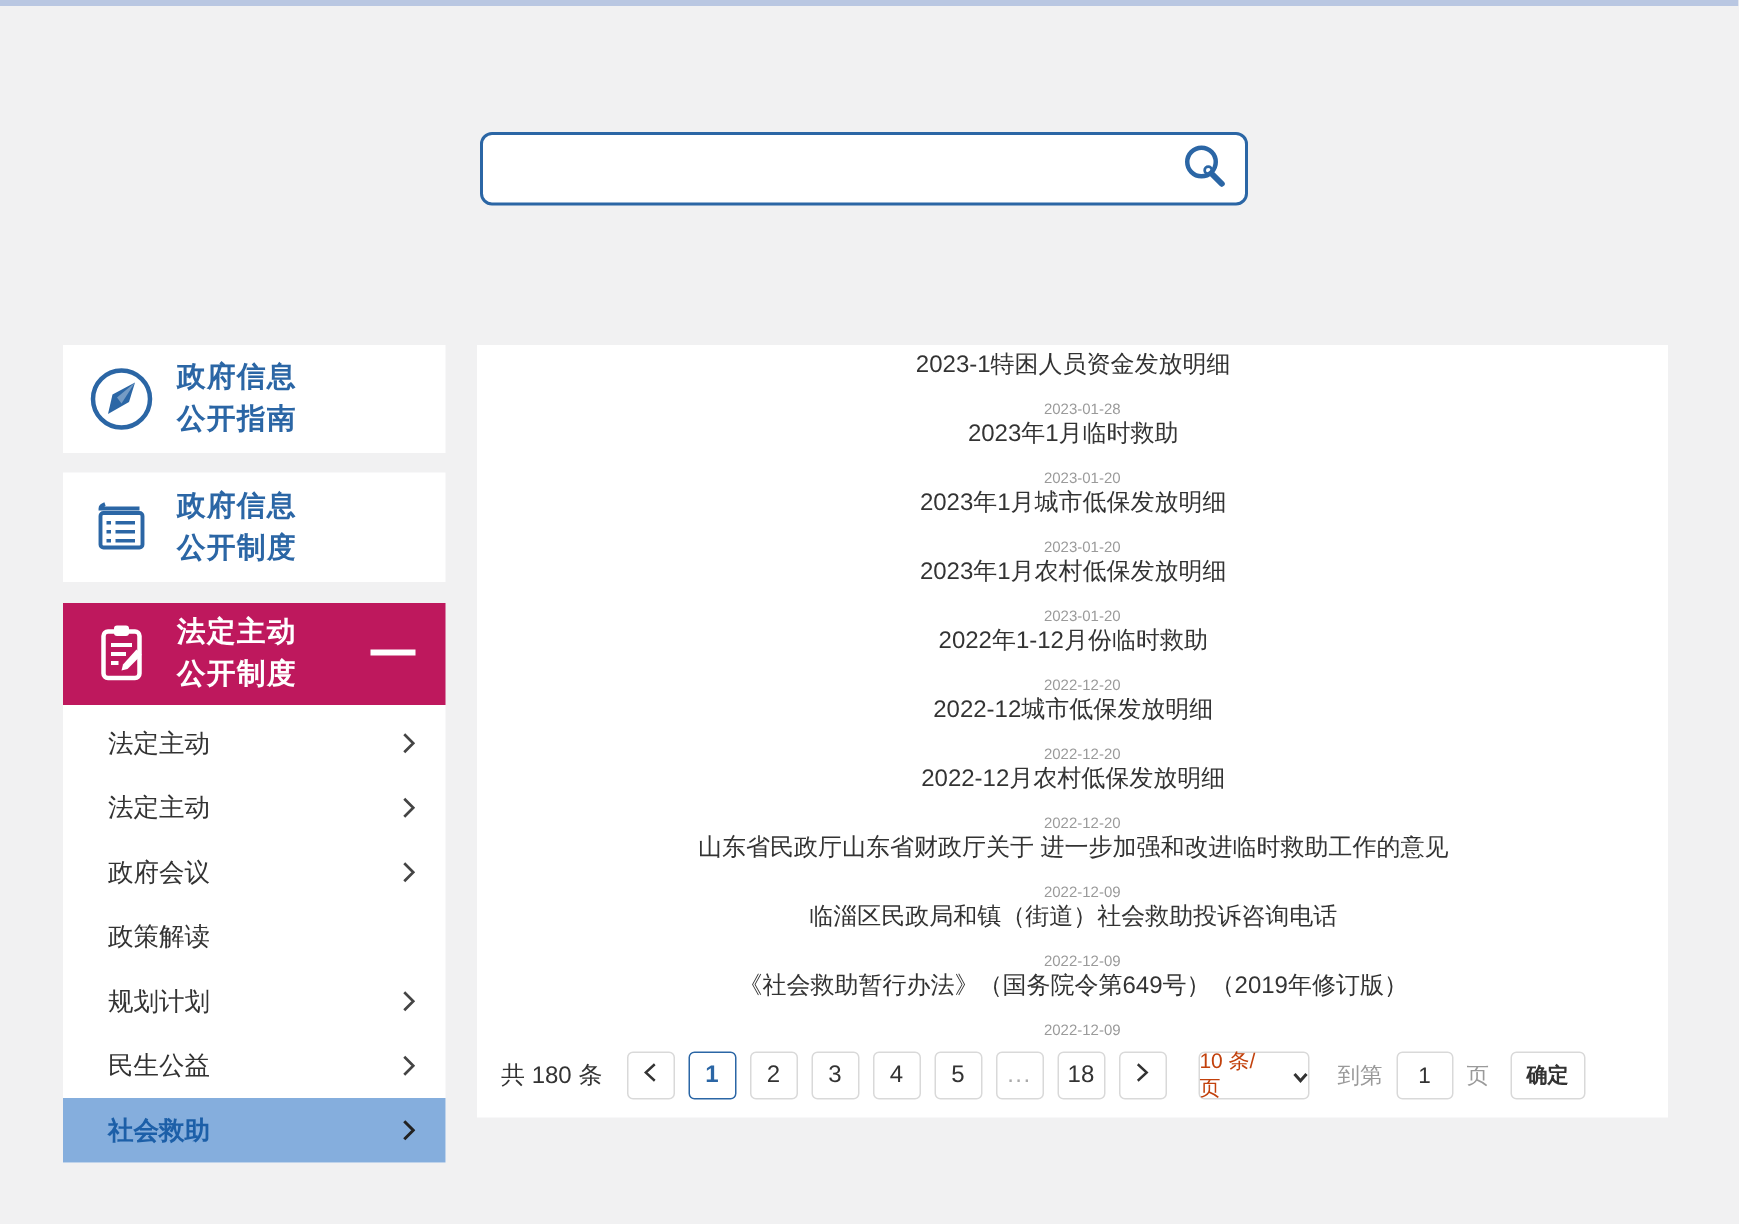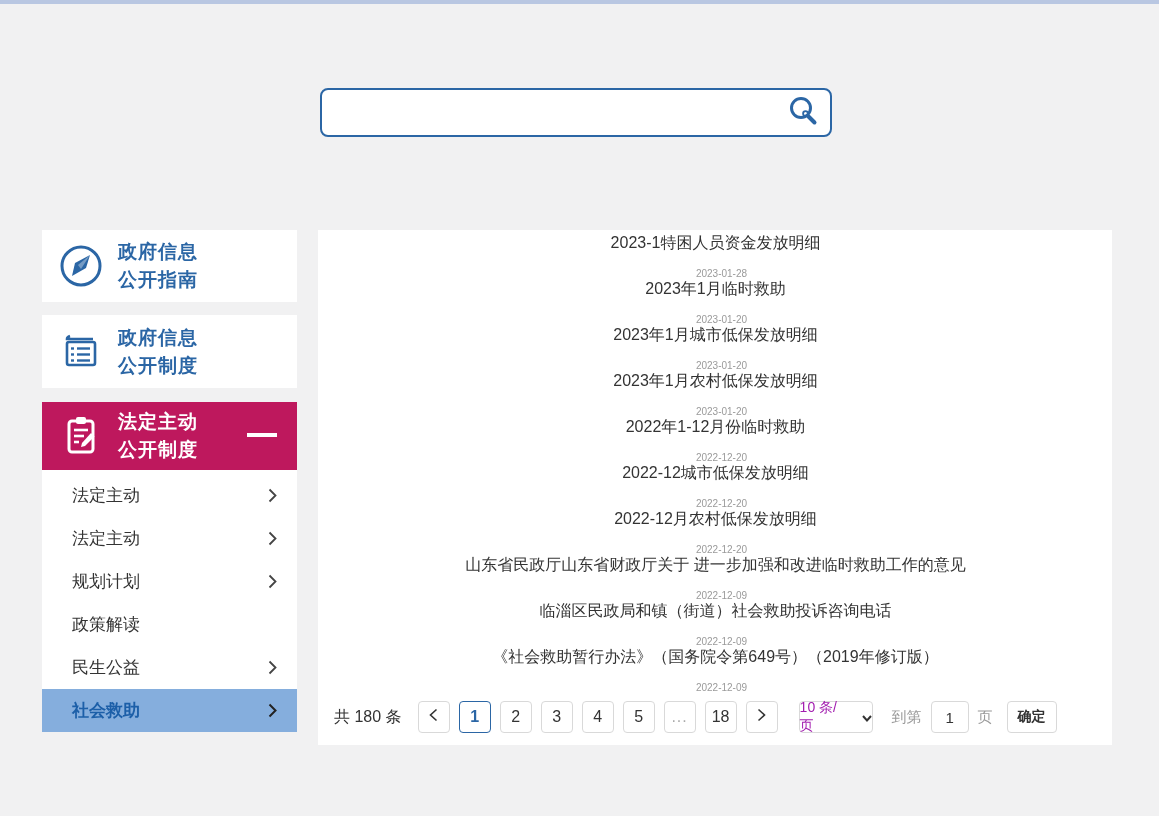--- a/index.html
+++ b/index.html
@@ -63,21 +63,21 @@
     min-width:32px; height:32px; padding:0 6px; margin-right:9px;
     border:1px solid #d9d9d9; border-radius:4px; background:#fff;
     display:flex; align-items:center; justify-content:center;
     font-size:16px; color:#333; cursor:pointer; font-family:inherit;
   }
   .pg-btn.active { border-color:#2b66a5; color:#2b66a5; font-weight:bold; }
   .pg-btn.ellipsis { color:#aaa; letter-spacing:1px; }
   .page-size {
     width:74px; height:32px; margin-left:12px; border:1px solid #d9d9d9; border-radius:4px;
     background:#fff; display:flex; align-items:center; justify-content:center; gap:20px;
-    font-size:14px; color:#a21caf; cursor:pointer;
+    font-size:14px; color:#c2410c; cursor:pointer;
   }
   .goto { display:flex; align-items:center; margin-left:19px; }
   .goto .muted { color:#9a9a9a; font-size:15px; }
   .goto input {
     width:38px; height:32px; margin:0 9px; border:1px solid #d9d9d9; border-radius:4px;
     text-align:center; font-size:15px; color:#333; outline:none; font-family:inherit;
   }
   .confirm-btn {
     height:32px; padding:0 10px; margin-left:14px;
     border:1px solid #d9d9d9; border-radius:4px; background:#fff;
@@ -166,29 +166,37 @@
     </div>
     <div class="submenu-item">
       <span>法定主动</span>
       <span class="chev">
           <svg width="9" height="15" viewBox="0 0 9 15">
             <polyline points="1.5,1.5 7.5,7.5 1.5,13.5" fill="none" stroke="#444" stroke-width="1.8"></polyline>
           </svg>
         </span>
     </div>
     <div class="submenu-item">
+      <span>政府会议</span>
+      <span class="chev">
+          <svg width="9" height="15" viewBox="0 0 9 15">
+            <polyline points="1.5,1.5 7.5,7.5 1.5,13.5" fill="none" stroke="#444" stroke-width="1.8"></polyline>
+          </svg>
+        </span>
+    </div>
+    <div class="submenu-item">
+      <span>政策解读</span>
+    </div>
+    <div class="submenu-item">
       <span>规划计划</span>
       <span class="chev">
           <svg width="9" height="15" viewBox="0 0 9 15">
             <polyline points="1.5,1.5 7.5,7.5 1.5,13.5" fill="none" stroke="#444" stroke-width="1.8"></polyline>
           </svg>
         </span>
-    </div>
-    <div class="submenu-item">
-      <span>政策解读</span>
     </div>
     <div class="submenu-item">
       <span>民生公益</span>
       <span class="chev">
           <svg width="9" height="15" viewBox="0 0 9 15">
             <polyline points="1.5,1.5 7.5,7.5 1.5,13.5" fill="none" stroke="#444" stroke-width="1.8"></polyline>
           </svg>
         </span>
     </div>
     <div class="submenu-item active">

